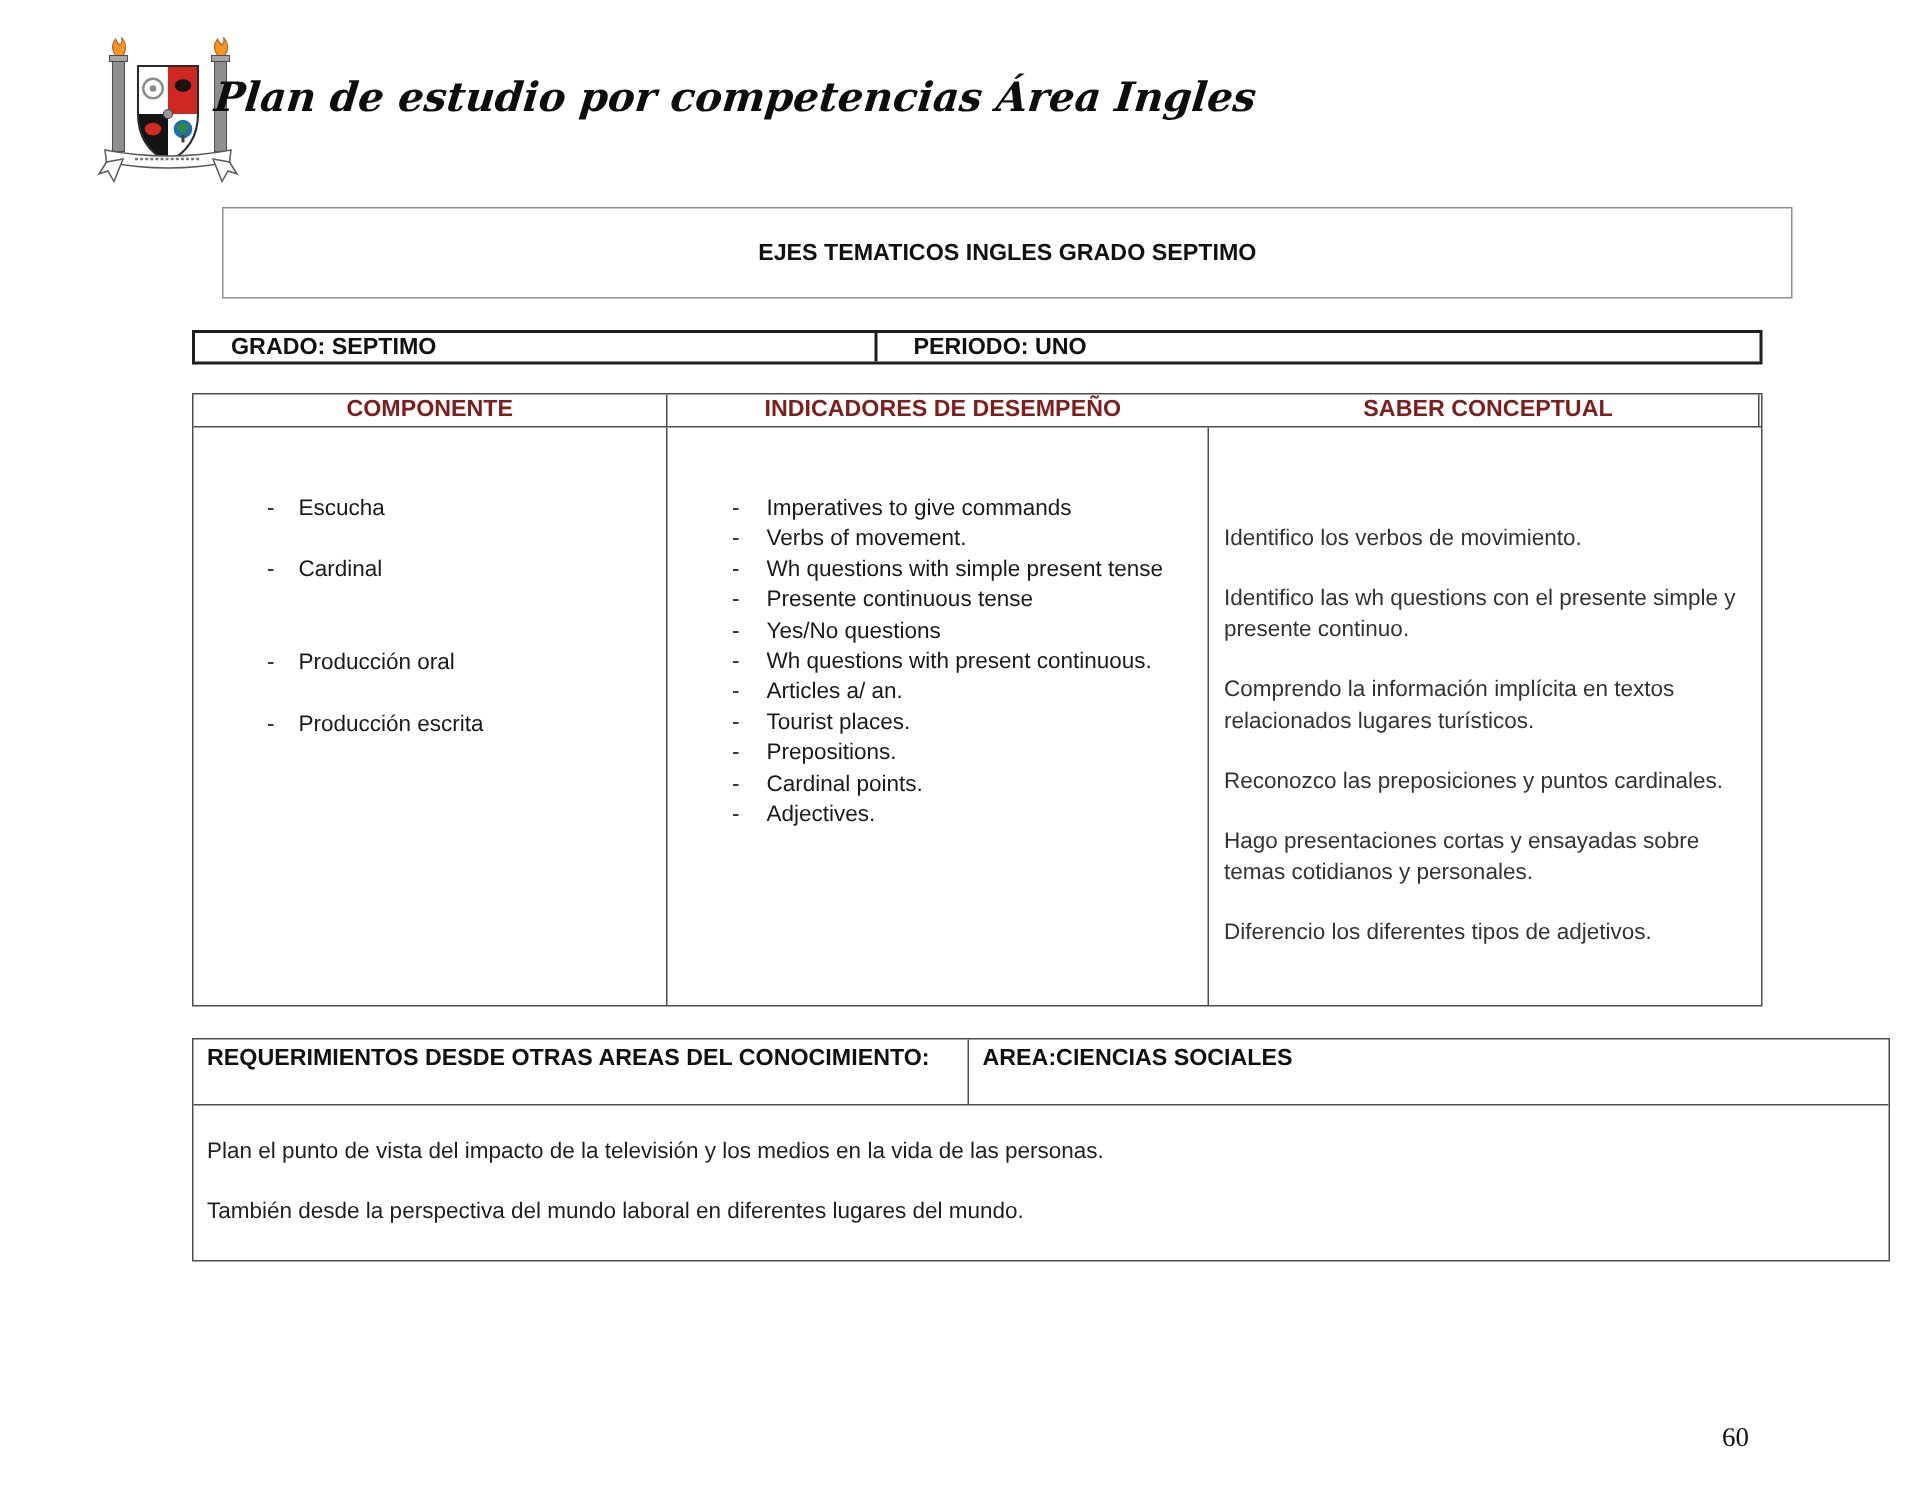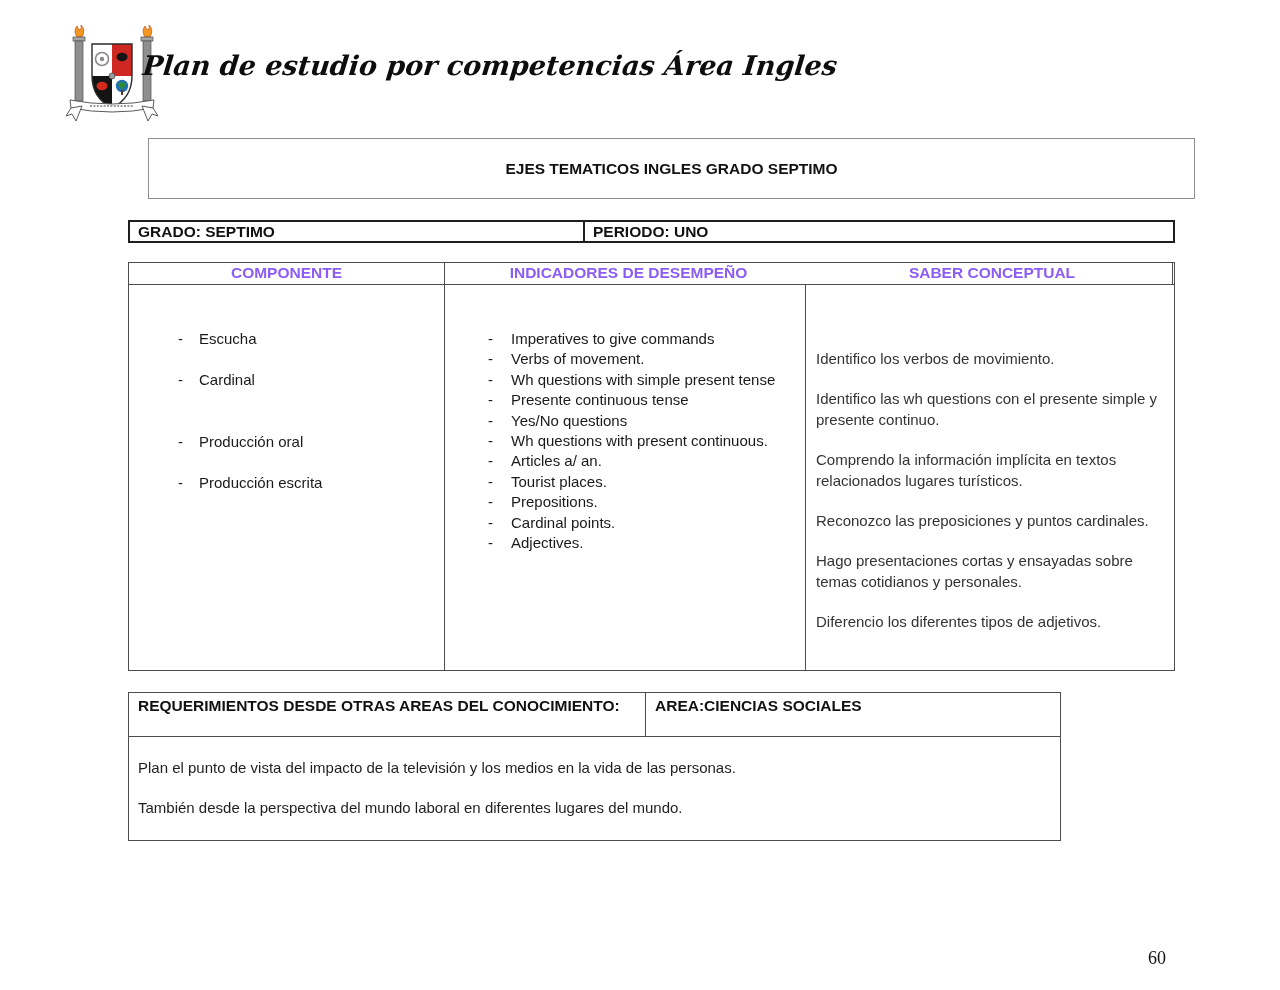--- a/index.html
+++ b/index.html
@@ -33,36 +33,36 @@
   }
 
   
   .grade-table {
     position: absolute; left: 128px; top: 220px; width: 1047px; height: 23px;
     border: 2px solid #1f1f1f;
     display: flex;
   }
   .grade-cell {
     font-weight: bold; font-size: 15.5px; color: #111;
-    line-height: 18px; padding: 0 0 0 8px;
+    line-height: 18px; padding: 0 0 0 24px;
     display: flex; align-items: center;
   }
   .grade-cell.left  { width: 455px; border-right: 2px solid #1f1f1f; }
   .grade-cell.right { flex: 1; }
 
   
   .main-table {
     position: absolute; left: 128px; top: 262px; width: 1047px; height: 409px;
     border: 1px solid #4d4d4d;
     display: flex; flex-direction: column;
     font-size: 15px; line-height: 20.4px;
   }
   .main-head { display: flex; height: 22px; border-bottom: 1px solid #4d4d4d; }
   .main-head .hc {
-    font-weight: bold; font-size: 15.5px; color: #8b5cf6;
+    font-weight: bold; font-size: 15.5px; color: #7f1d1d;
     display: flex; align-items: center; justify-content: center;
   }
   .main-body { display: flex; flex: 1; }
   .col { height: 100%; }
   .c1 { width: 316px; border-right: 1px solid #4d4d4d; }
   .c2 { width: 361px; border-right: 1px solid #4d4d4d; }
   .c3 { width: 367px; }
   .hc.c1, .hc.c2, .hc.c3 { height: 100%; border-color: #4d4d4d; }
 
   ul.dash-list { list-style: none; }
@@ -73,21 +73,21 @@
   .c2 li { position: relative; padding-left: 66px; padding-right: 12px; }
   .dash { position: absolute; color: #1a1a1a; }
   .c1 .dash { left: 49px; }
   .c2 .dash { left: 43px; }
 
   .c3 .indicators { padding: 64px 6px 0 10px; color: #333; }
   .c3 .indicators p { margin-bottom: 20px; }
 
   
   .req-table {
-    position: absolute; left: 128px; top: 692px; width: 933px;
+    position: absolute; left: 128px; top: 692px; width: 1132px;
     border: 1px solid #4d4d4d;
     font-size: 15px; line-height: 20.4px;
   }
   .req-head { display: flex; height: 44px; border-bottom: 1px solid #4d4d4d; }
   .req-head .rc {
     font-weight: bold; font-size: 15.5px; color: #111;
     padding: 3px 10px 0 9px;
   }
   .req-head .rc.left  { width: 517px; border-right: 1px solid #4d4d4d; }
   .req-head .rc.right { flex: 1; }

